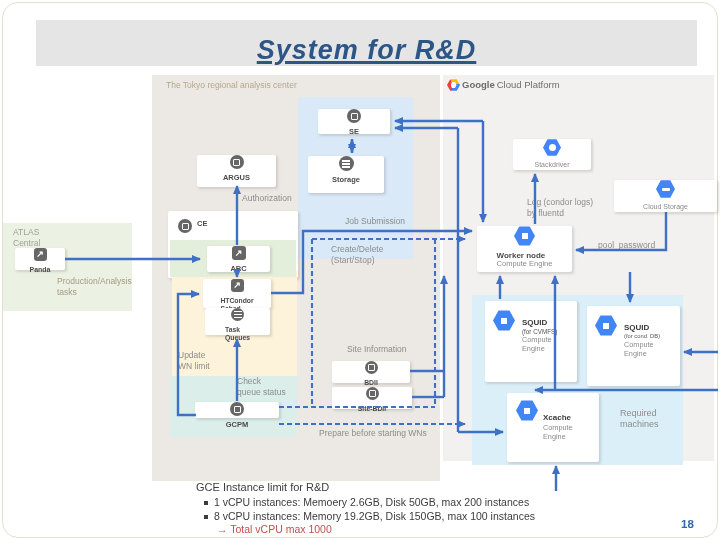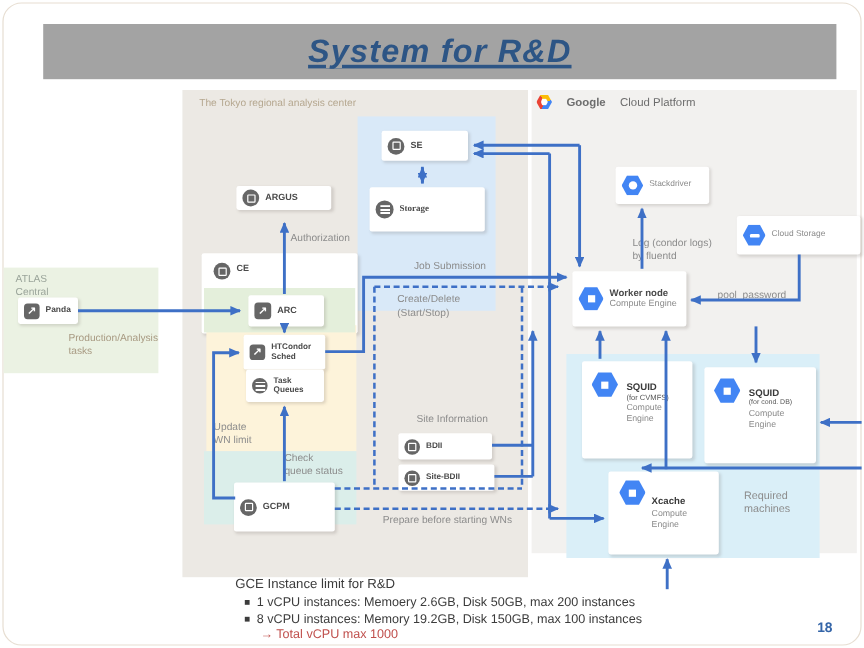--- a/index.html
+++ b/index.html
@@ -2,21 +2,21 @@
 <html><head>
 <meta charset="utf-8">
 <style>
   html,body{margin:0;padding:0;background:#fff;}
   #slide{position:relative;width:720px;height:540px;background:#fff;overflow:hidden;
          font-family:"Liberation Sans", sans-serif;}
   .frame{position:absolute;inset:2px;border:1.5px solid #e7ded2;border-radius:16px;pointer-events:none;}
 
   
   .panel{position:absolute;}
-  .banner{background:#a3a3a3;display:flex;align-items:center;justify-content:center;}
+  .banner{background:#e5e5e5;display:flex;align-items:flex-end;justify-content:center;}
   .banner .title{font-size:27px;font-weight:bold;font-style:italic;color:#2d5585;
                  text-decoration:underline;text-decoration-thickness:2.5px;letter-spacing:1px;}
   .p-left{background:#ece9e4;}
   .p-gcp{background:#f2f1ef;}
   .p-blue{background:#d9e9f8;}
   .p-atlas{background:#ebf2e3;}
   .p-green{background:#e4efdb;}
   .p-yellow{background:#fdf3da;}
   .p-teal{background:#dbeeea;}
   .p-req{background:#daeff8;}
@@ -47,33 +47,33 @@
   .ic-launch{background:#666;border-radius:3px;width:14px;height:14px;color:#fff;
              font-size:9px;font-weight:bold;line-height:1;}
   .ic-stack{background:#666;border-radius:50%;width:15px;height:15px;}
   .ic-stack .bars{width:8px;height:8px;background:repeating-linear-gradient(#fff 0 1.5px,transparent 1.5px 3px);}
   .hex{clip-path:polygon(25% 2%,75% 2%,100% 50%,75% 98%,25% 98%,0 50%);background:#4285f4;}
   .hex .dot{width:6px;height:6px;background:#fff;}
   .hex .bar{width:8px;height:3px;background:#fff;border-radius:1px;}
   .hex .cir{width:7px;height:7px;background:#fff;border-radius:50%;}
 
   
-  .gcplogo{position:absolute;display:flex;align-items:center;gap:12px;}
+  .gcplogo{position:absolute;display:flex;gap:2px;}
   .gcplogo .hexlogo{width:13px;height:12px;clip-path:polygon(25% 2%,75% 2%,100% 50%,75% 98%,25% 98%,0 50%);
       background:conic-gradient(from 200deg,#ea4335 0 130deg,#fbbc05 0 235deg,#4285f4 0 360deg);
       display:flex;align-items:center;justify-content:center;}
   .gcplogo .hexin{width:6px;height:6px;clip-path:polygon(25% 2%,75% 2%,100% 50%,75% 98%,25% 98%,0 50%);background:#fff;}
   .gcplogo .g1{font-size:9.5px;font-weight:bold;color:#6d6d6d;}
   .gcplogo .g2{font-size:9.5px;color:#6d6d6d;}
 
   svg.wires{position:absolute;left:0;top:0;z-index:6;pointer-events:none;}
   .panel{z-index:1;}
   .bigbox{z-index:2;}
   .strip{z-index:3;}
-  .node,.gcpnode{z-index:4;}
+  .node,.gcpnode{z-index:4;flex-direction:column;}
   .lbl,.gcplogo{z-index:5;}
 
   
   .foot{position:absolute;color:#3c3c3c;font-size:10.5px;white-space:nowrap;z-index:5;}
   .foot.head{font-size:11px;}
   .foot .bmark{display:inline-block;width:4px;height:4px;background:#3c3c3c;margin:0 6px 1px 0;vertical-align:middle;}
   .foot.red{color:#c0504d;}
   .pageno{position:absolute;font-size:11.5px;font-weight:bold;color:#3465a8;z-index:5;}
 </style>
 </head>
@@ -147,27 +147,27 @@
     <div>Required</div>
     <div>machines</div>
   </div>
 
   <div class="node" style="left:318px;top:109px;width:72px;height:25px;">
     <span class="ic ic-cgrey">
         <span class="sq"></span>
       </span>
     <span class="t">SE</span>
   </div>
-  <div class="node" style="left:308px;top:156px;width:96px;height:37px;font-family:Liberation Serif, serif;">
+  <div class="node" style="left:308px;top:156px;width:76px;height:37px;">
     <span class="ic ic-stack">
         <span class="bars"></span>
       </span>
     <span class="t">Storage</span>
   </div>
-  <div class="node" style="left:197px;top:155px;width:79px;height:20px;">
+  <div class="node" style="left:197px;top:155px;width:79px;height:32px;">
     <span class="ic ic-cgrey">
         <span class="sq"></span>
       </span>
     <span class="t">ARGUS</span>
   </div>
   <div class="node" style="left:207px;top:246px;width:63px;height:26px;">
     <span class="ic ic-launch">↗</span>
     <span class="t">ARC</span>
   </div>
   <div class="node" style="left:15px;top:248px;width:50px;height:22px;">
@@ -183,21 +183,21 @@
   </div>
   <div class="node" style="left:205px;top:308px;width:65px;height:27px;">
     <span class="ic ic-stack" style="width:13px;height:13px;">
         <span class="bars"></span>
       </span>
     <span class="t" style="font-size:6.8px;">
       <div>Task</div>
       <div>Queues</div>
     </span>
   </div>
-  <div class="node" style="left:195px;top:402px;width:84px;height:41px;">
+  <div class="node" style="left:195px;top:402px;width:84px;height:16px;">
     <span class="ic ic-cgrey">
         <span class="sq"></span>
       </span>
     <span class="t">GCPM</span>
   </div>
   <div class="node" style="left:332px;top:361px;width:78px;height:22px;">
     <span class="ic ic-cgrey" style="width:13px;height:13px;">
         <span class="sq"></span>
       </span>
     <span class="t" style="font-size:6.8px;">BDII</span>

